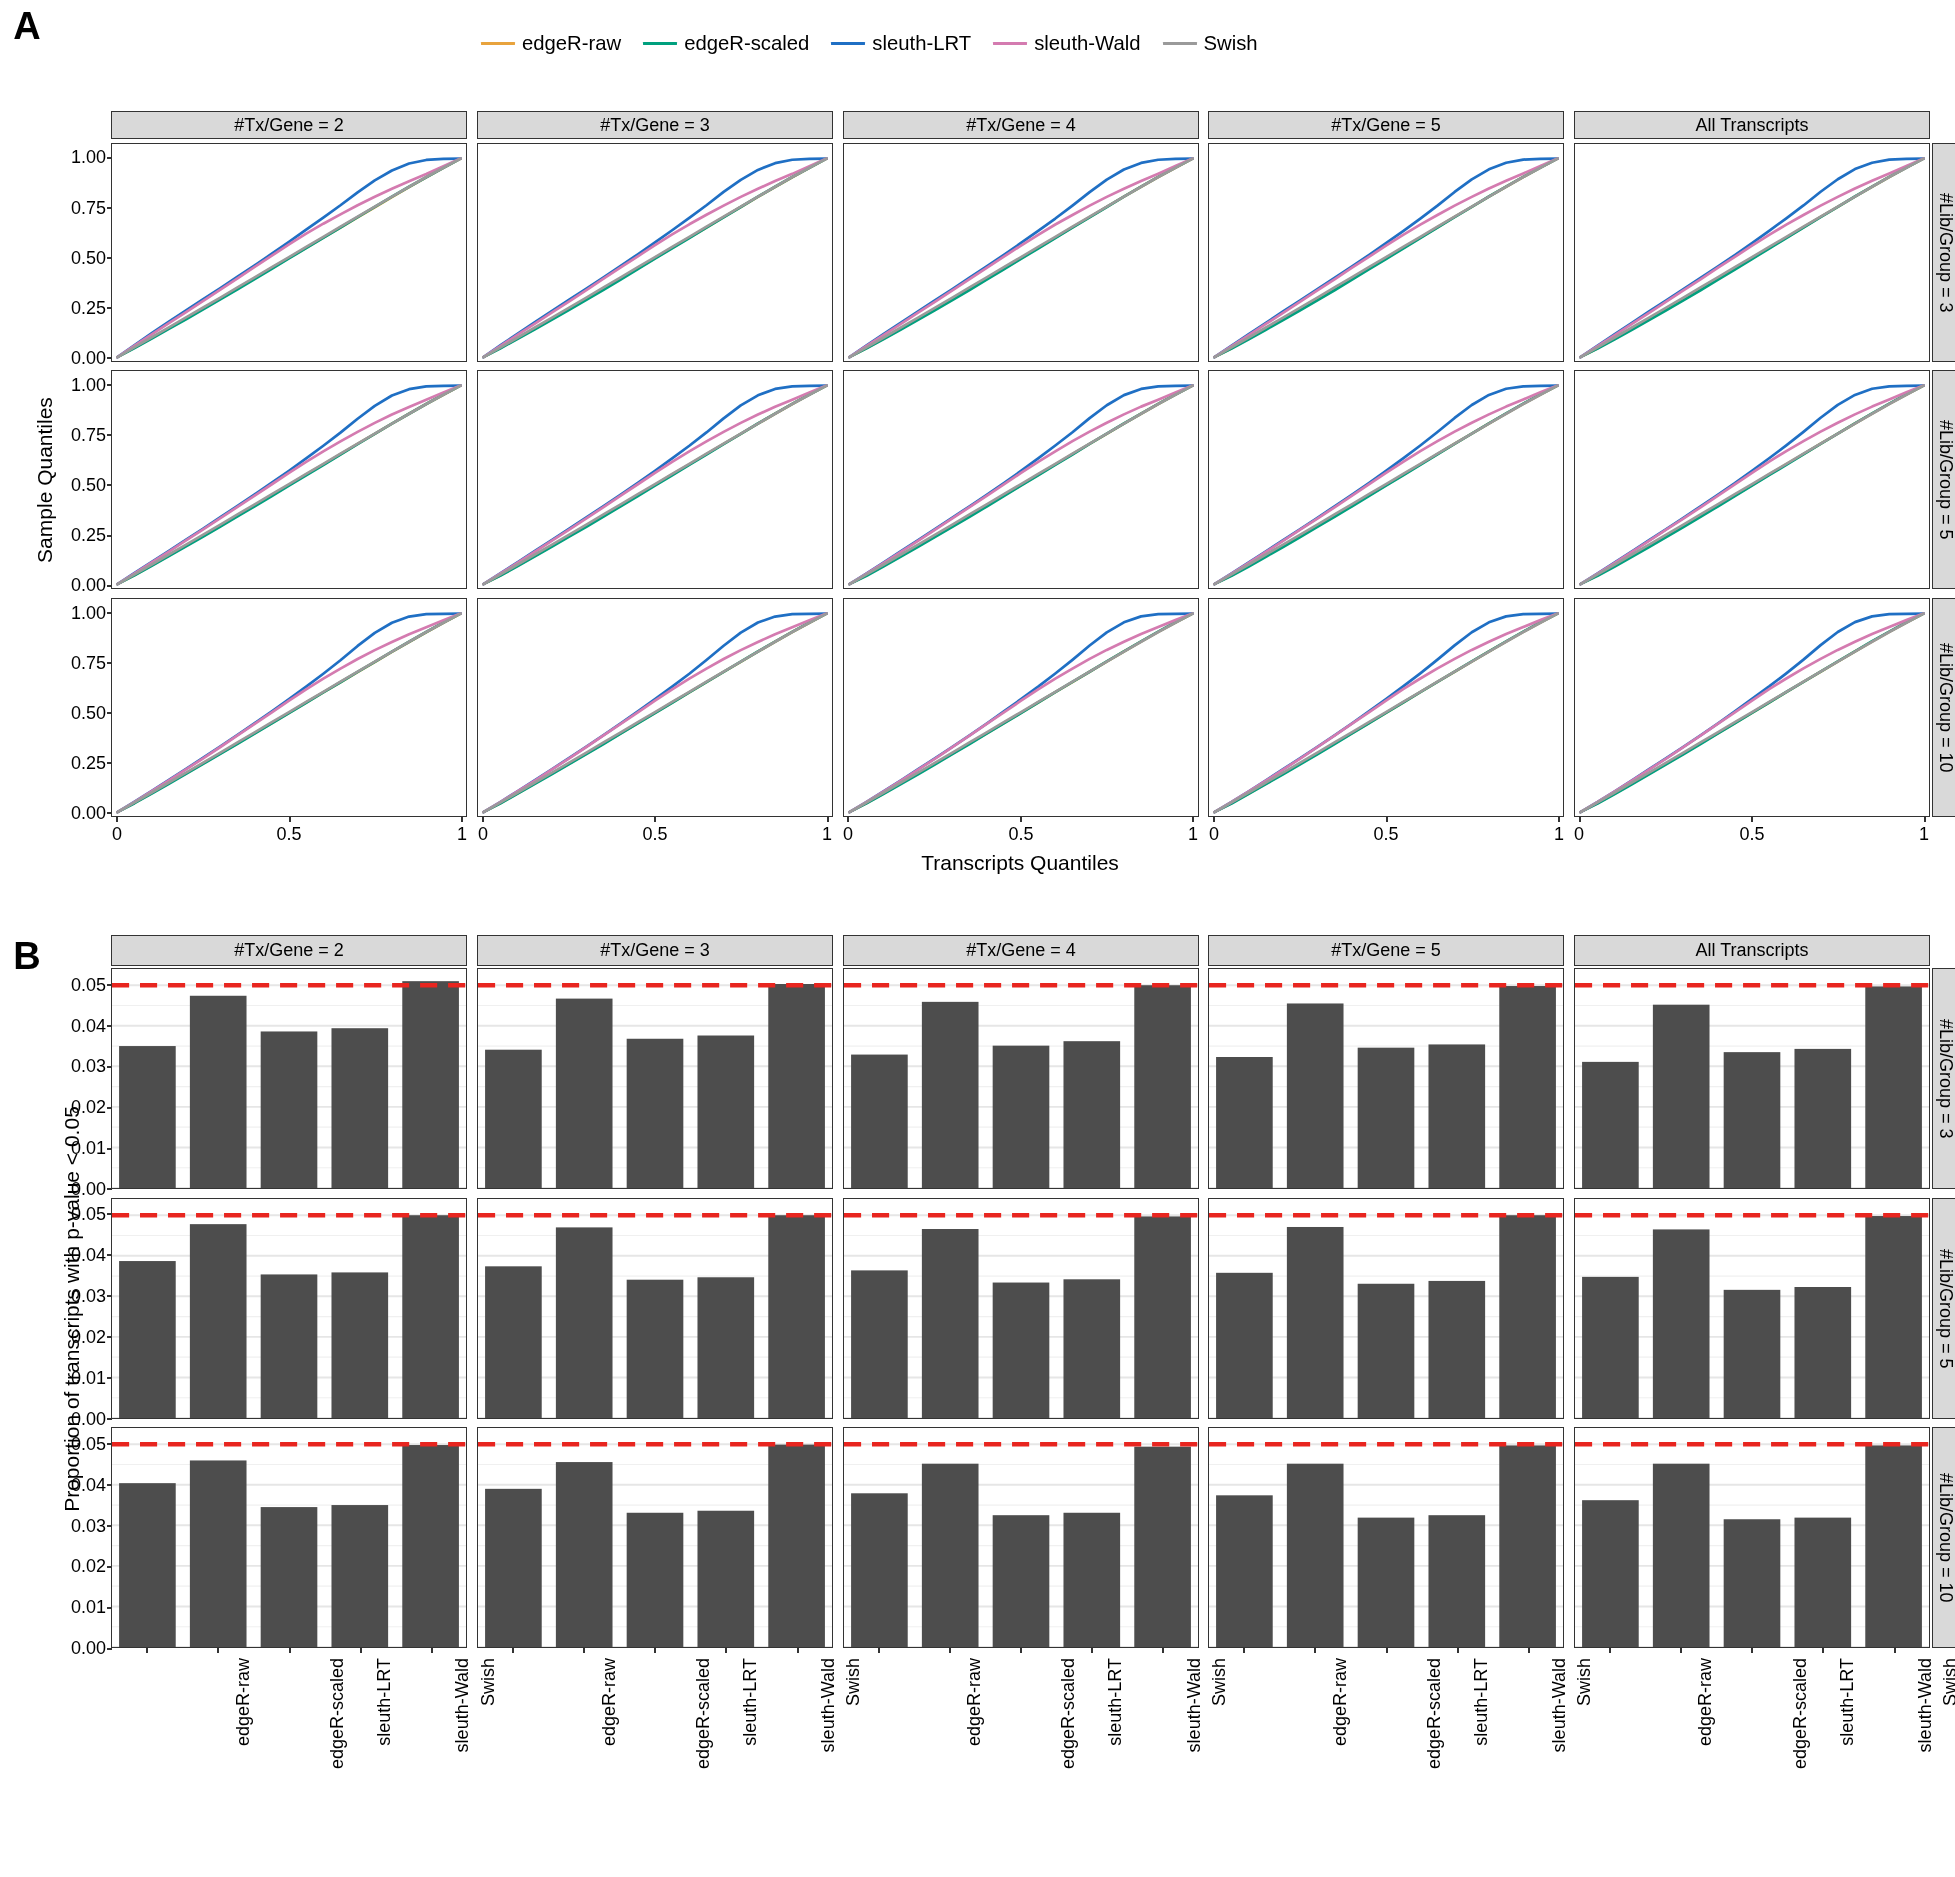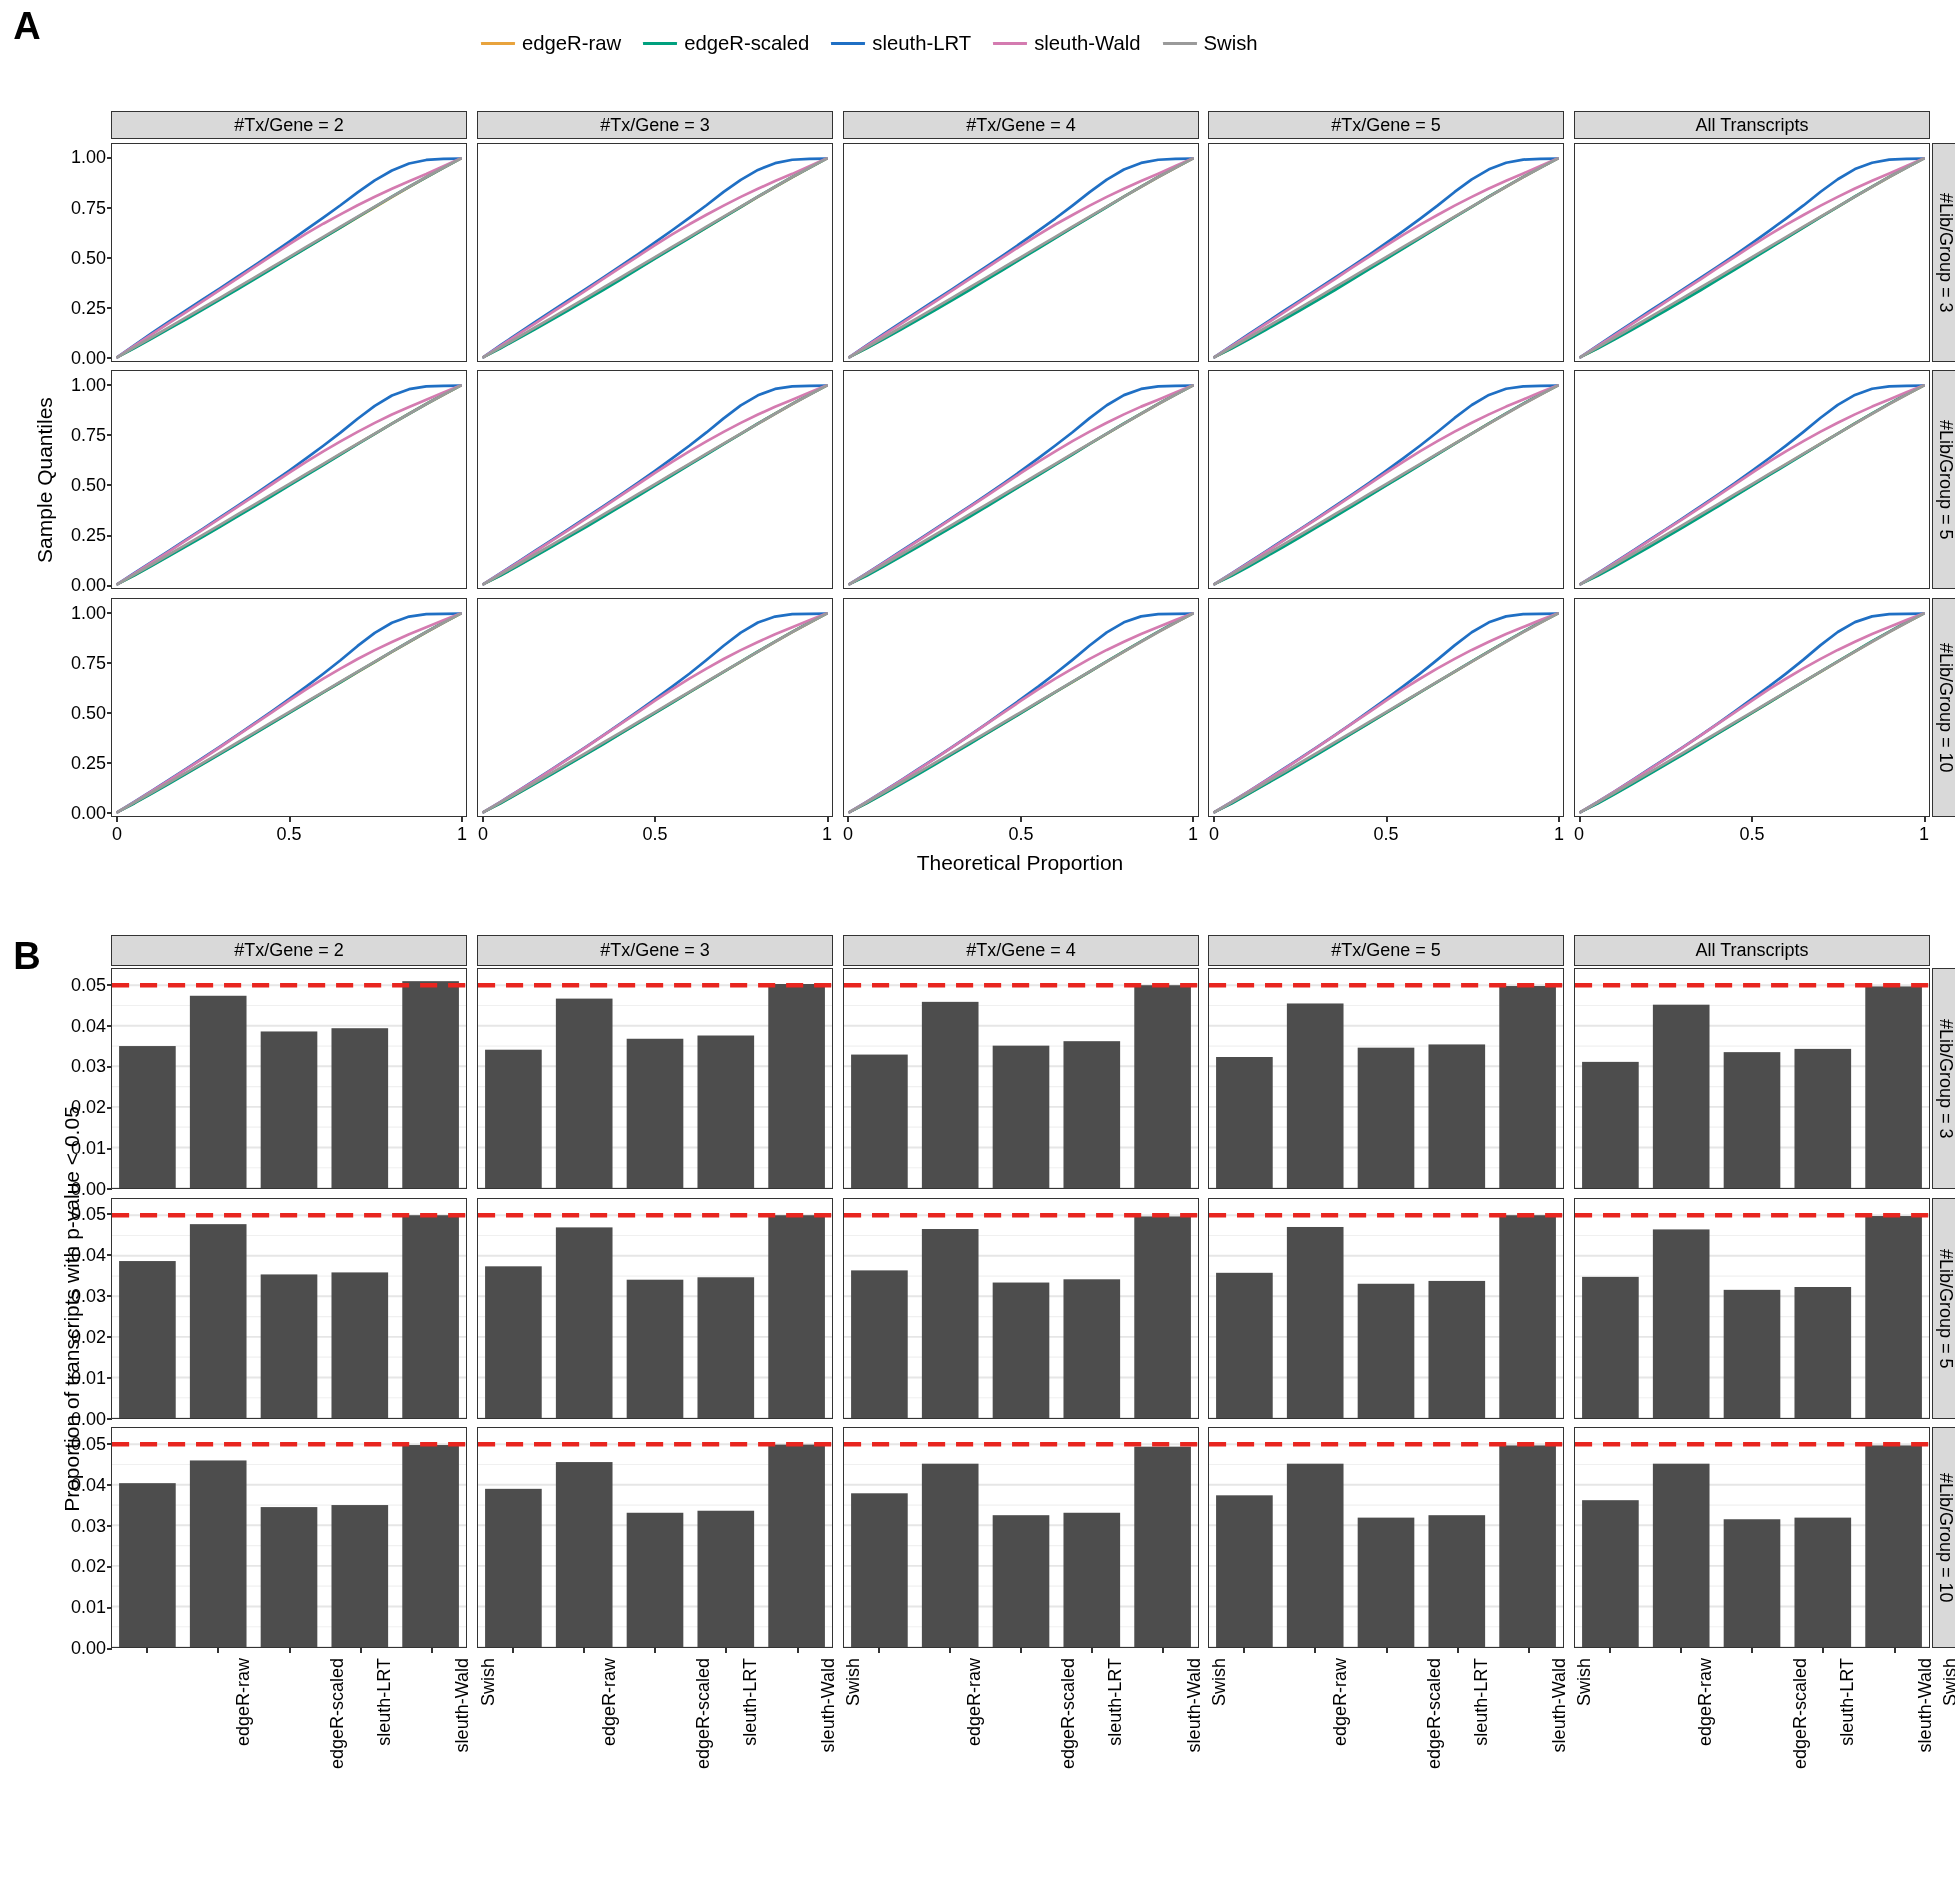--- a/index.html
+++ b/index.html
@@ -364,21 +364,21 @@
       <div class="xtick" style="left: 1386px; top: 824px;">0.5</div>
       <div class="tickmark" style="left: 1386px; top: 817px; width: 1.6px; height: 4.7px;"></div>
       <div class="xtick" style="left: 1559px; top: 824px;">1</div>
       <div class="tickmark" style="left: 1558px; top: 817px; width: 1.6px; height: 4.7px;"></div>
       <div class="xtick" style="left: 1579px; top: 824px;">0</div>
       <div class="tickmark" style="left: 1579px; top: 817px; width: 1.6px; height: 4.7px;"></div>
       <div class="xtick" style="left: 1752px; top: 824px;">0.5</div>
       <div class="tickmark" style="left: 1751px; top: 817px; width: 1.6px; height: 4.7px;"></div>
       <div class="xtick" style="left: 1924px; top: 824px;">1</div>
       <div class="tickmark" style="left: 1924px; top: 817px; width: 1.6px; height: 4.7px;"></div>
-      <div class="axis-title" style="left: 111px; top: 851px; width: 1818px;">Theoretical Proportion</div>
+      <div class="axis-title" style="left: 111px; top: 851px; width: 1818px;">Transcripts Quantiles</div>
       <div class="axis-title-y" style="left: -53px; top: 468px; width: 196px;">Sample Quantiles</div>
     </div>
 
   <div id="gridB" style="position: absolute; left: 0px; top: 0px; width: 1994px; height: 1877px;">
       <div class="col-strip" style="position: absolute; left: 111px; top: 935px; width: 356px; height: 30.5px;">
         <span>#Tx/Gene = 2</span>
       </div>
       <div class="col-strip" style="position: absolute; left: 477px; top: 935px; width: 356px; height: 30.5px;">
         <span>#Tx/Gene = 3</span>
       </div>

